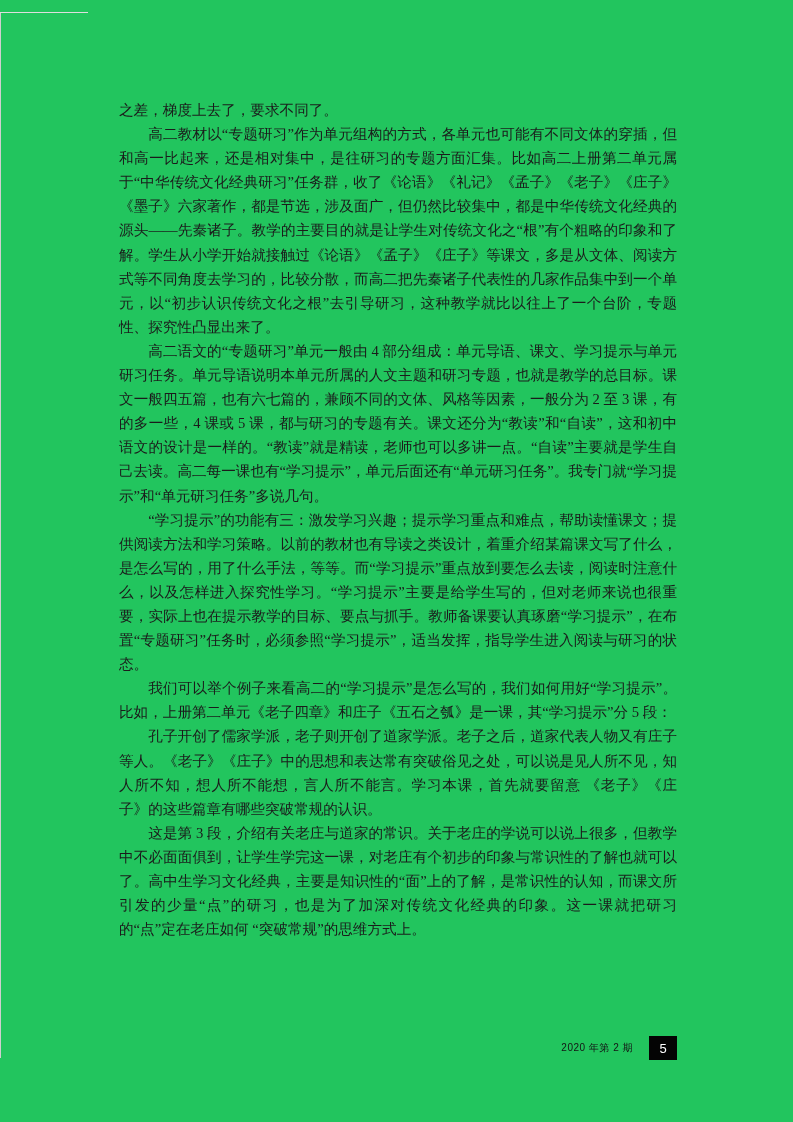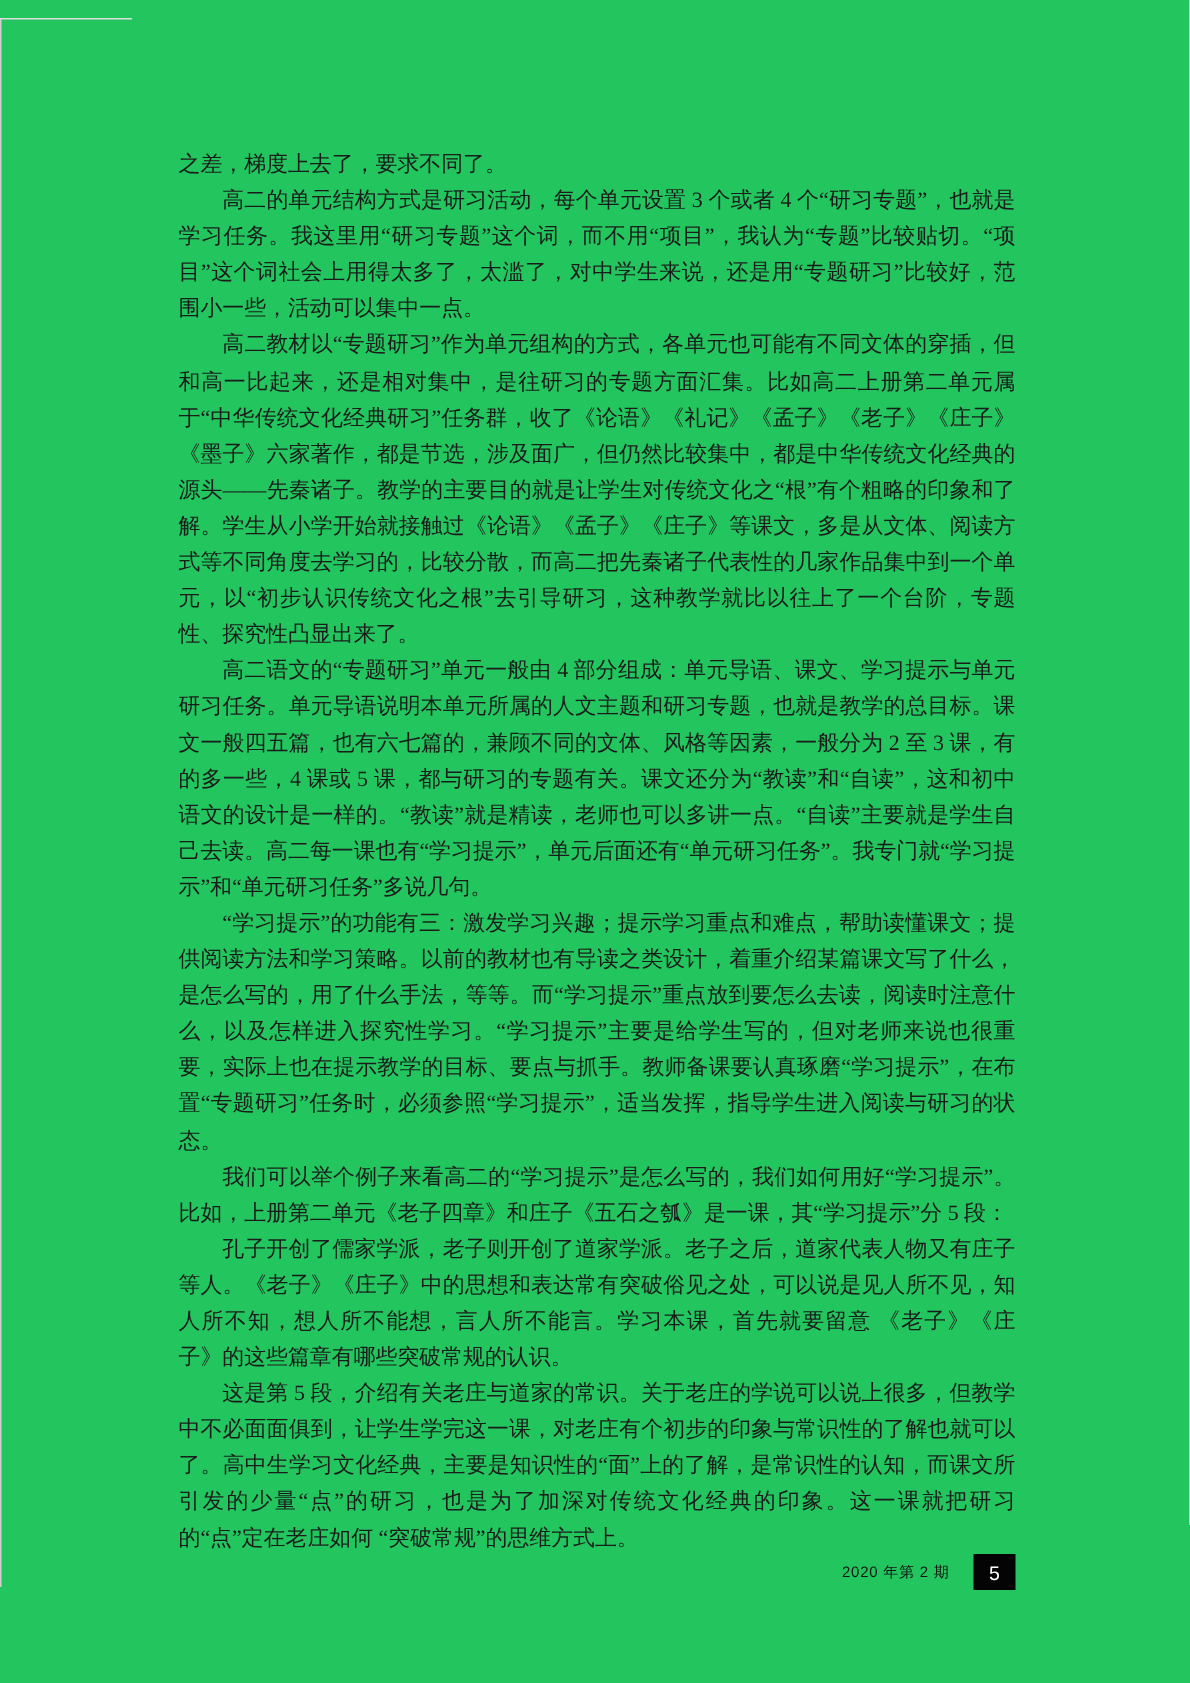--- a/index.html
+++ b/index.html
@@ -89,27 +89,26 @@
 </head>
 <body>
 
 <div class="page">
 
   <div class="edge-left"></div>
   <div class="edge-top"></div>
 
   <div class="article">
     <p class="continuation">之差，梯度上去了，要求不同了。</p>
-    <p>高二的单元结构方式是研习活动，每个单元设置 3 个或者 4 个“研习专题”，也就是学习任务。我这里用“研习专题”这个词，而不用“项目”，我认为“专题”比较贴切。“项目”这个词社会上用得太多了，太滥了，对中学生来说，还是用“专题研习”比较好，范围小一些，活动可以集中一点。</p>
     <p>高二教材以“专题研习”作为单元组构的方式，各单元也可能有不同文体的穿插，但和高一比起来，还是相对集中，是往研习的专题方面汇集。比如高二上册第二单元属于“中华传统文化经典研习”任务群，收了《论语》《礼记》《孟子》《老子》《庄子》《墨子》六家著作，都是节选，涉及面广，但仍然比较集中，都是中华传统文化经典的源头——先秦诸子。教学的主要目的就是让学生对传统文化之“根”有个粗略的印象和了解。学生从小学开始就接触过《论语》《孟子》《庄子》等课文，多是从文体、阅读方式等不同角度去学习的，比较分散，而高二把先秦诸子代表性的几家作品集中到一个单元，以“初步认识传统文化之根”去引导研习，这种教学就比以往上了一个台阶，专题性、探究性凸显出来了。</p>
     <p>高二语文的“专题研习”单元一般由 4 部分组成：单元导语、课文、学习提示与单元研习任务。单元导语说明本单元所属的人文主题和研习专题，也就是教学的总目标。课文一般四五篇，也有六七篇的，兼顾不同的文体、风格等因素，一般分为 2 至 3 课，有的多一些，4 课或 5 课，都与研习的专题有关。课文还分为“教读”和“自读”，这和初中语文的设计是一样的。“教读”就是精读，老师也可以多讲一点。“自读”主要就是学生自己去读。高二每一课也有“学习提示”，单元后面还有“单元研习任务”。我专门就“学习提示”和“单元研习任务”多说几句。</p>
     <p>“学习提示”的功能有三：激发学习兴趣；提示学习重点和难点，帮助读懂课文；提供阅读方法和学习策略。以前的教材也有导读之类设计，着重介绍某篇课文写了什么，是怎么写的，用了什么手法，等等。而“学习提示”重点放到要怎么去读，阅读时注意什么，以及怎样进入探究性学习。“学习提示”主要是给学生写的，但对老师来说也很重要，实际上也在提示教学的目标、要点与抓手。教师备课要认真琢磨“学习提示”，在布置“专题研习”任务时，必须参照“学习提示”，适当发挥，指导学生进入阅读与研习的状态。</p>
     <p>我们可以举个例子来看高二的“学习提示”是怎么写的，我们如何用好“学习提示”。比如，上册第二单元《老子四章》和庄子《五石之瓠》是一课，其“学习提示”分 5 段：</p>
     <p>孔子开创了儒家学派，老子则开创了道家学派。老子之后，道家代表人物又有庄子等人。《老子》《庄子》中的思想和表达常有突破俗见之处，可以说是见人所不见，知人所不知，想人所不能想，言人所不能言。学习本课，首先就要留意 《老子》《庄子》的这些篇章有哪些突破常规的认识。</p>
-    <p>这是第 5 段，介绍有关老庄与道家的常识。关于老庄的学说可以说上很多，但教学中不必面面俱到，让学生学完这一课，对老庄有个初步的印象与常识性的了解也就可以了。高中生学习文化经典，主要是知识性的“面”上的了解，是常识性的认知，而课文所引发的少量“点”的研习，也是为了加深对传统文化经典的印象。这一课就把研习的“点”定在老庄如何 “突破常规”的思维方式上。</p>
+    <p>这是第 3 段，介绍有关老庄与道家的常识。关于老庄的学说可以说上很多，但教学中不必面面俱到，让学生学完这一课，对老庄有个初步的印象与常识性的了解也就可以了。高中生学习文化经典，主要是知识性的“面”上的了解，是常识性的认知，而课文所引发的少量“点”的研习，也是为了加深对传统文化经典的印象。这一课就把研习的“点”定在老庄如何 “突破常规”的思维方式上。</p>
   </div>
 
   <div class="footer">
     <span class="issue">2020 年第 2 期</span>
     <span class="page-badge">5</span>
   </div>
 
 </div>
 
 </body></html>

